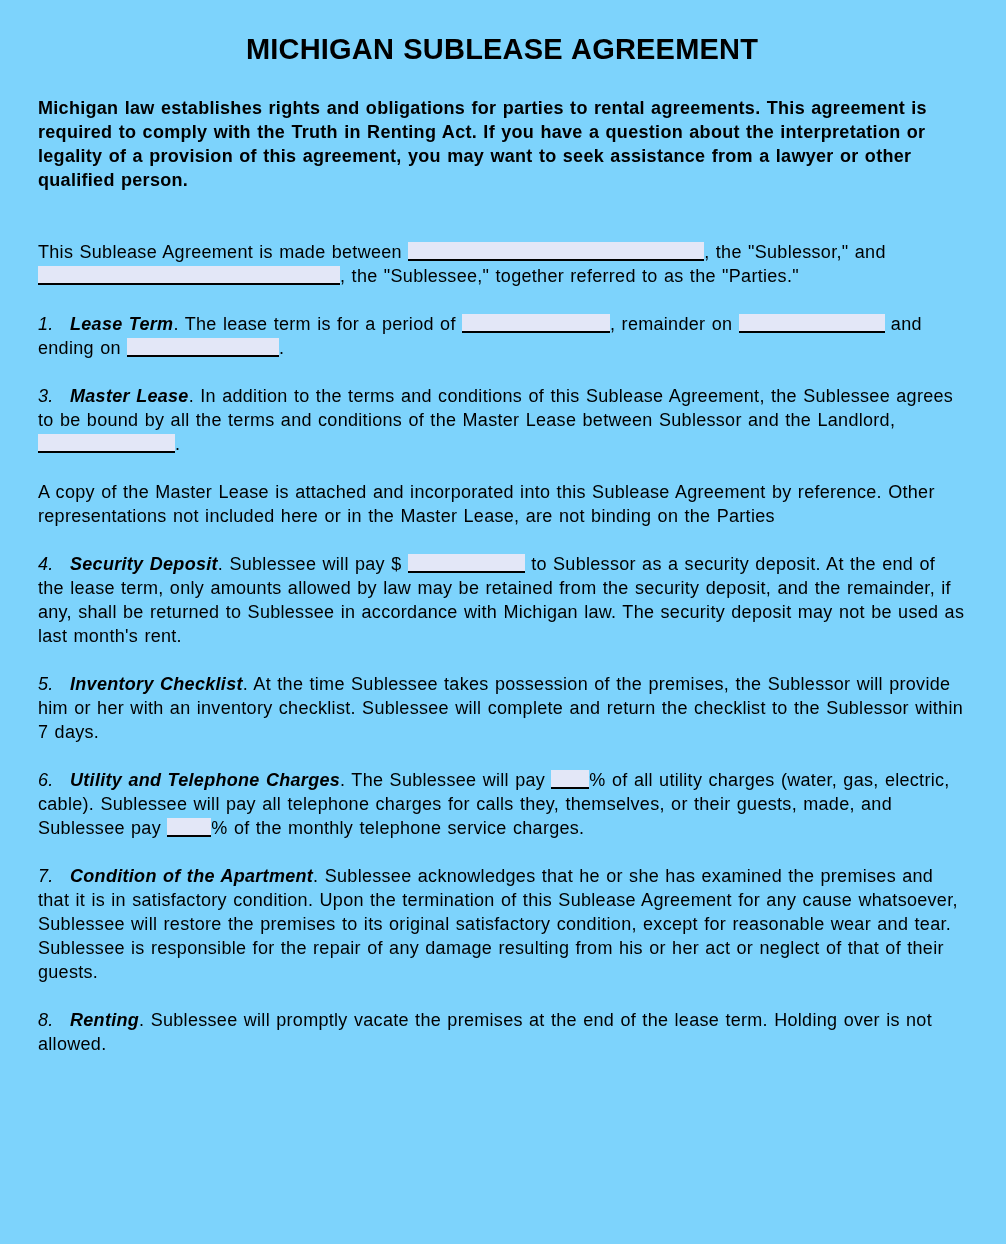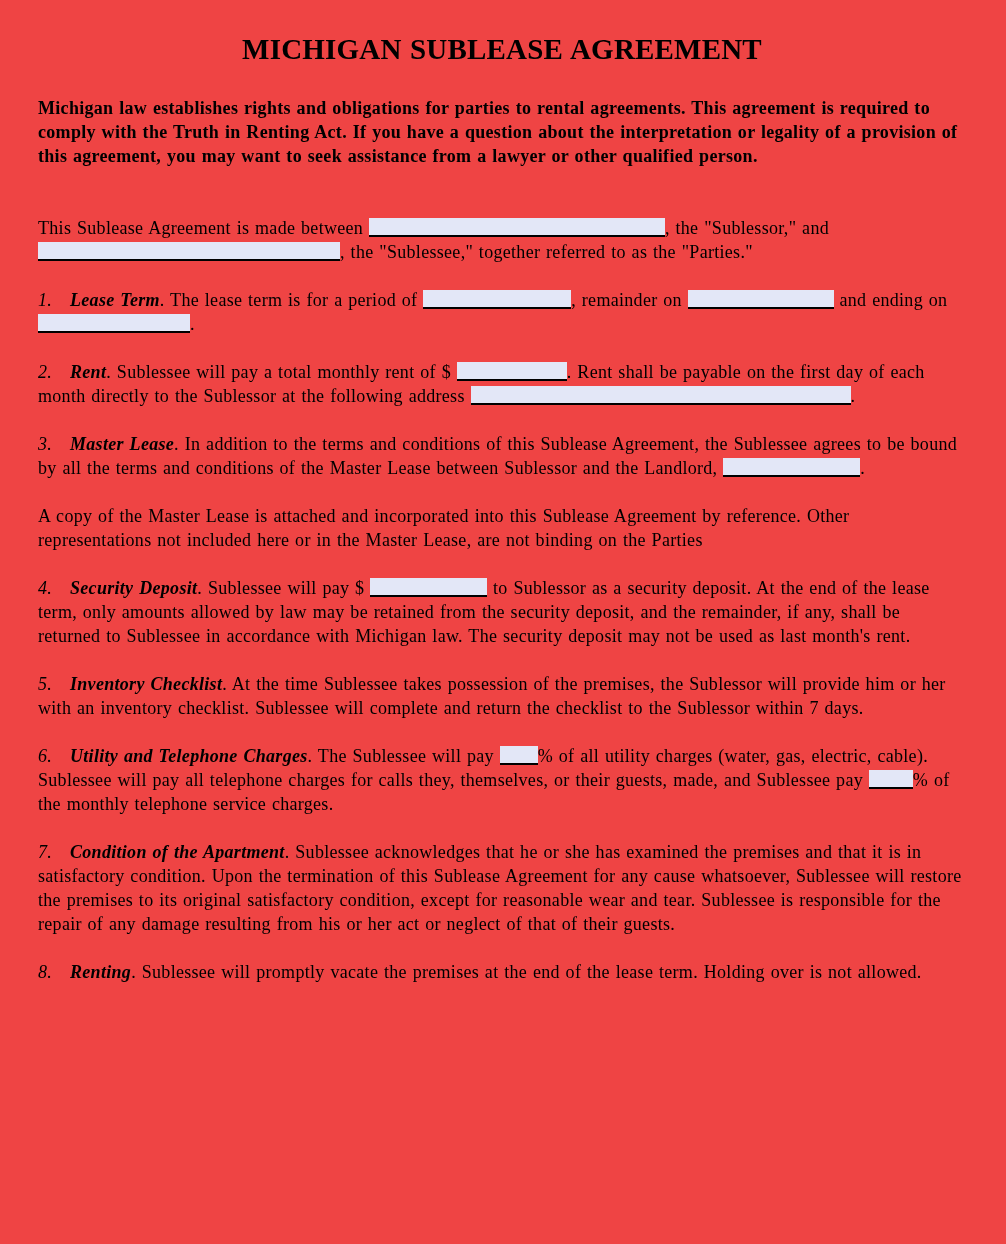--- a/index.html
+++ b/index.html
@@ -6,23 +6,23 @@
     margin: 0;
     padding: 0;
     background: #ffffff;
   }
   .page {
     position: relative;
     width: 1006px;
     height: 1244px;
     box-sizing: border-box;
     padding: 30px 40px 0 38px;
-    background: #ef4444;
+    background: #7dd3fc;
     color: #000000;
-    font-family: Liberation Serif, serif;
+    font-family: Liberation Sans, sans-serif;
     font-size: 18px;
     line-height: 24px;
     letter-spacing: 0.3px;
     word-spacing: 1px;
     overflow: hidden;
   }
   .title {
     margin: 0 0 28px 0;
     font-size: 29px;
     line-height: 38px;
@@ -77,21 +77,20 @@
 
   <div class="notice">
     <div class="notice-body">Michigan law establishes rights and obligations for parties to rental agreements. This agreement is required to comply with the Truth in Renting Act. If you have a question about the interpretation or legality of a provision of this agreement, you may want to seek assistance from a lawyer or other qualified person.</div>
   </div>
 
   <p class="para"><span>This Sublease Agreement is made between </span><span class="field" style="width:296px"></span><span>, the "Sublessor," and </span><span class="field" style="width:302px"></span><span>, the "Sublessee," together referred to as the "Parties."</span></p>
 
 
   <p class="para"><span class="num">1.</span><span class="item-title">Lease Term</span><span>.  The lease term is for a period of </span><span class="field" style="width:148px"></span><span>, remainder on </span><span class="field" style="width:146px"></span><span> and ending on </span><span class="field" style="width:152px"></span><span>.</span></p>
 
-  <p class="para"><span class="num">2.</span><span class="item-title">Rent</span><span>. Sublessee will pay a total monthly rent of $ </span><span class="field" style="width:110px"></span><span>. Rent shall be payable on the first day of each month directly to the Sublessor at the following address </span><span class="field" style="width:380px"></span><span>.</span></p>
 
   <p class="para"><span class="num">3.</span><span class="item-title">Master Lease</span><span>. In addition to the terms and conditions of this Sublease Agreement, the Sublessee agrees to be bound by all the terms and conditions of the Master Lease between Sublessor and the Landlord, </span><span class="field" style="width:137px"></span><span>.</span></p>
 
   <p class="para">A copy of the Master Lease is attached and incorporated into this Sublease Agreement by reference. Other representations not included here or in the Master Lease, are not binding on the Parties</p>
 
   <p class="para"><span class="num">4.</span><span class="item-title">Security Deposit</span><span>. Sublessee will pay $ </span><span class="field" style="width:117px"></span><span> to Sublessor as a security deposit. At the end of the lease term, only amounts allowed by law may be retained from the security deposit, and the remainder, if any, shall be returned to Sublessee in accordance with Michigan law. The security deposit may not be used as last month's rent.</span></p>
 
   <p class="para"><span class="num">5.</span><span class="item-title">Inventory Checklist</span><span>. At the time Sublessee takes possession of the premises, the Sublessor will provide him or her with an inventory checklist. Sublessee will complete and return the checklist to the Sublessor within 7 days.</span></p>
 
   <p class="para"><span class="num">6.</span><span class="item-title">Utility and Telephone Charges</span><span>. The Sublessee will pay </span><span class="field" style="width:38px"></span><span>% of all utility charges (water, gas, electric, cable). Sublessee will pay all telephone charges for calls they, themselves, or their guests, made, and Sublessee pay </span><span class="field" style="width:44px"></span><span>% of the monthly telephone service charges.</span></p>

